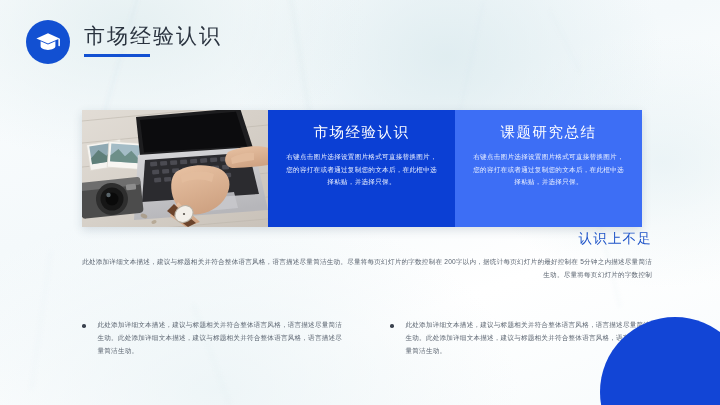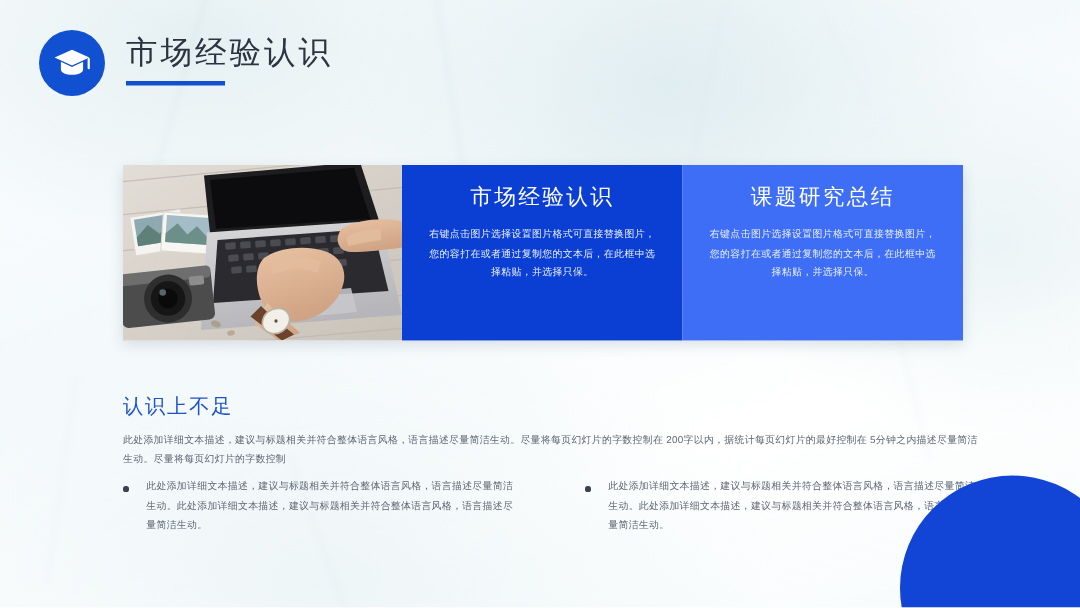--- a/index.html
+++ b/index.html
@@ -134,22 +134,23 @@
     line-height: 1.85;
     letter-spacing: 0.25px;
     color: #eaf0ff;
     text-align: center;
   }
 
   
   .section {
     position: absolute;
     left: 82px;
-    top: 262px;
+    top: 230px;
     width: 570px;
+    text-align: right;
   }
   .section-title {
     font-size: 13.5px;
     letter-spacing: 1.2px;
     color: #1f54c8;
     margin-bottom: 8px;
   }
   .section-body {
     font-size: 6.6px;
     line-height: 1.95;

